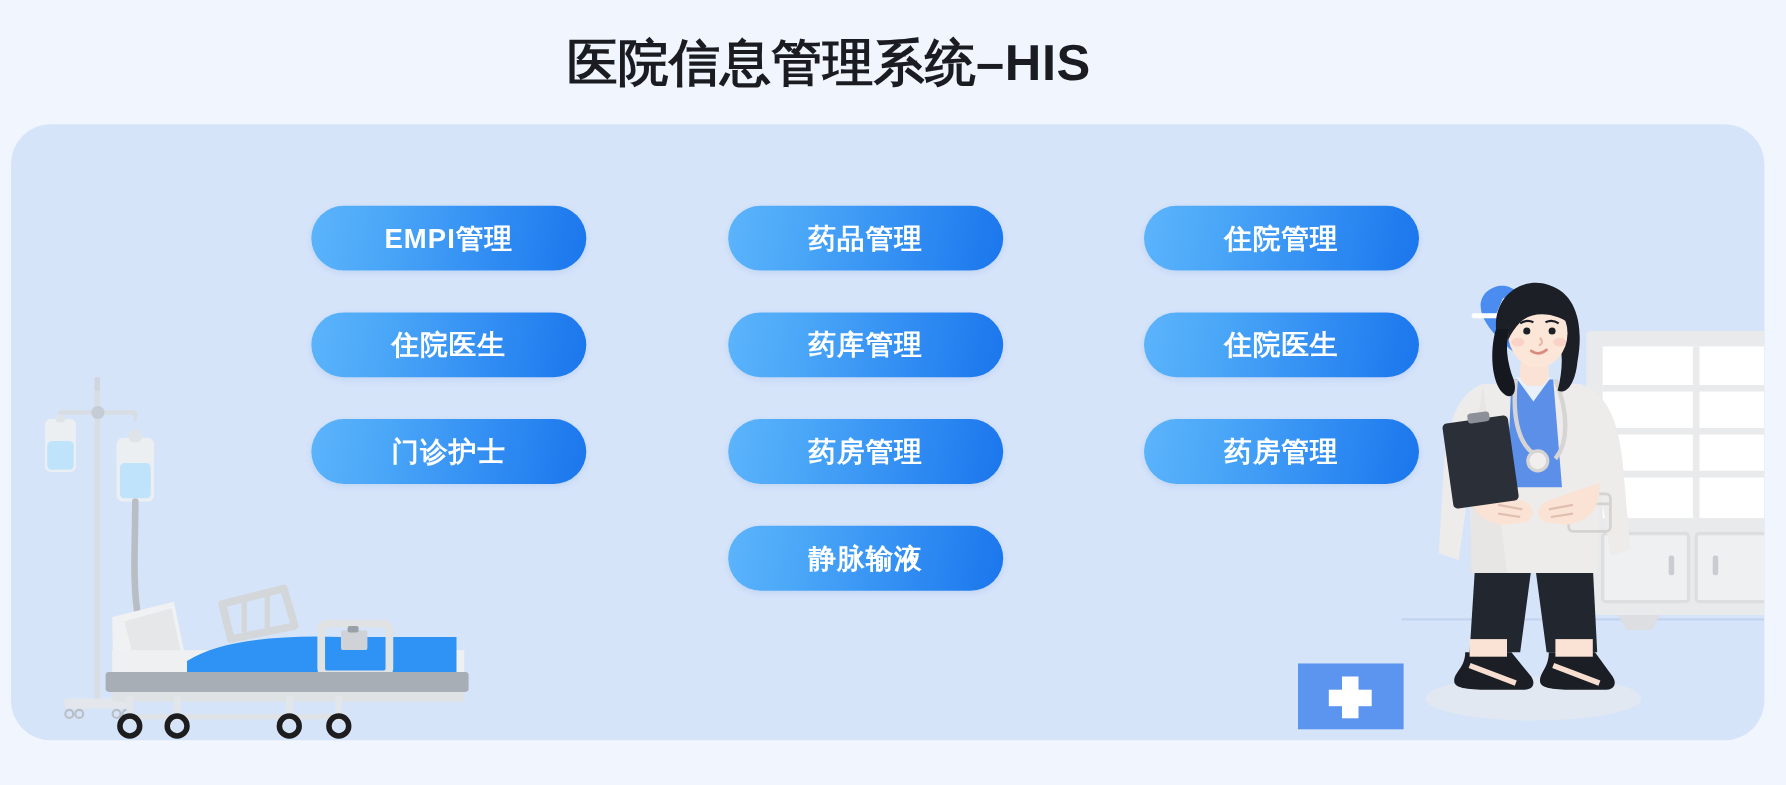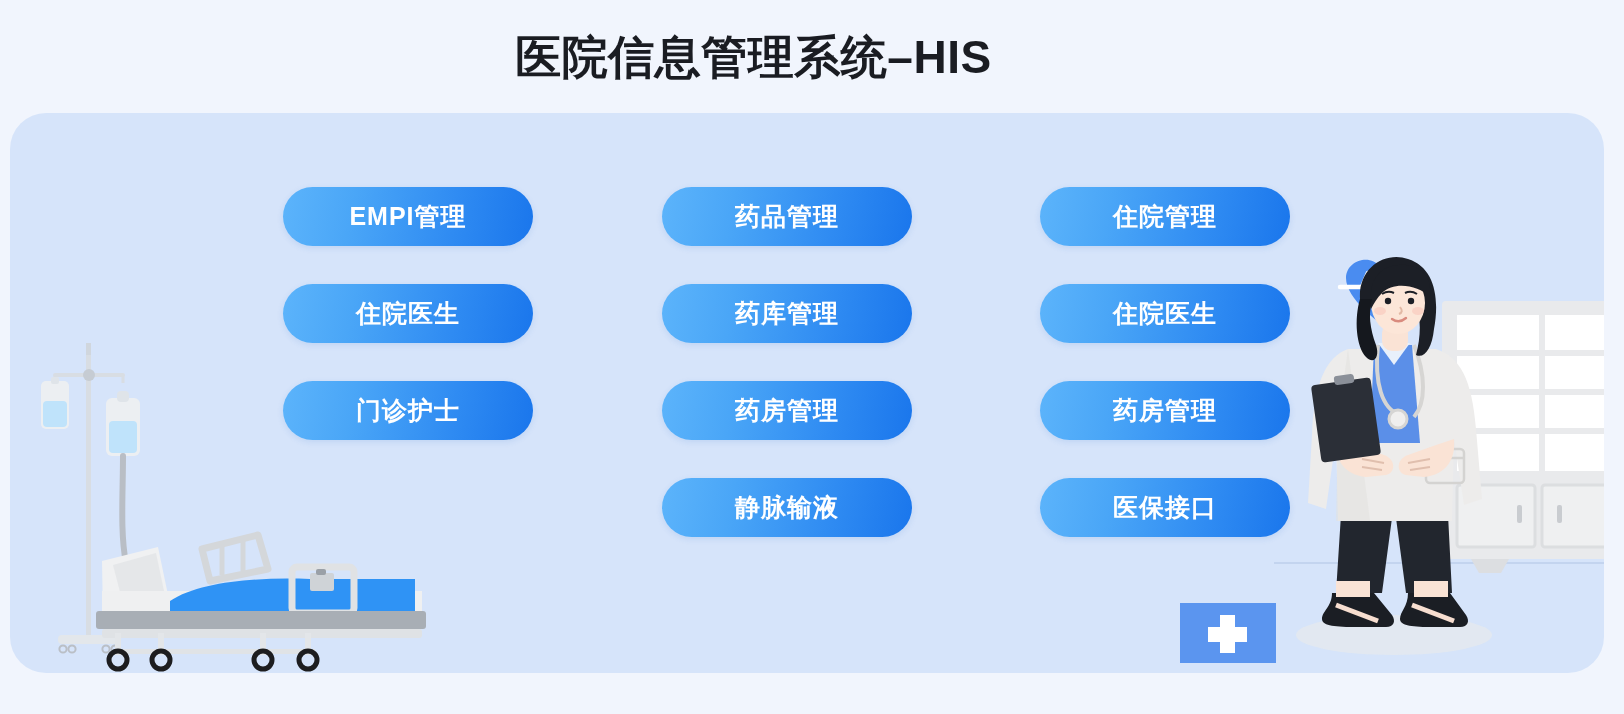--- a/index.html
+++ b/index.html
@@ -299,17 +299,16 @@
       <button class="menu-btn">药品管理</button>
       <button class="menu-btn">药库管理</button>
       <button class="menu-btn">药房管理</button>
       <button class="menu-btn">静脉输液</button>
     </div>
 
     <div class="col col-2">
       <button class="menu-btn">住院管理</button>
       <button class="menu-btn">住院医生</button>
       <button class="menu-btn">药房管理</button>
-      <button class="menu-btn">医保接口</button>
     </div>
 
   </div>
 </div>
 
 </body></html>

